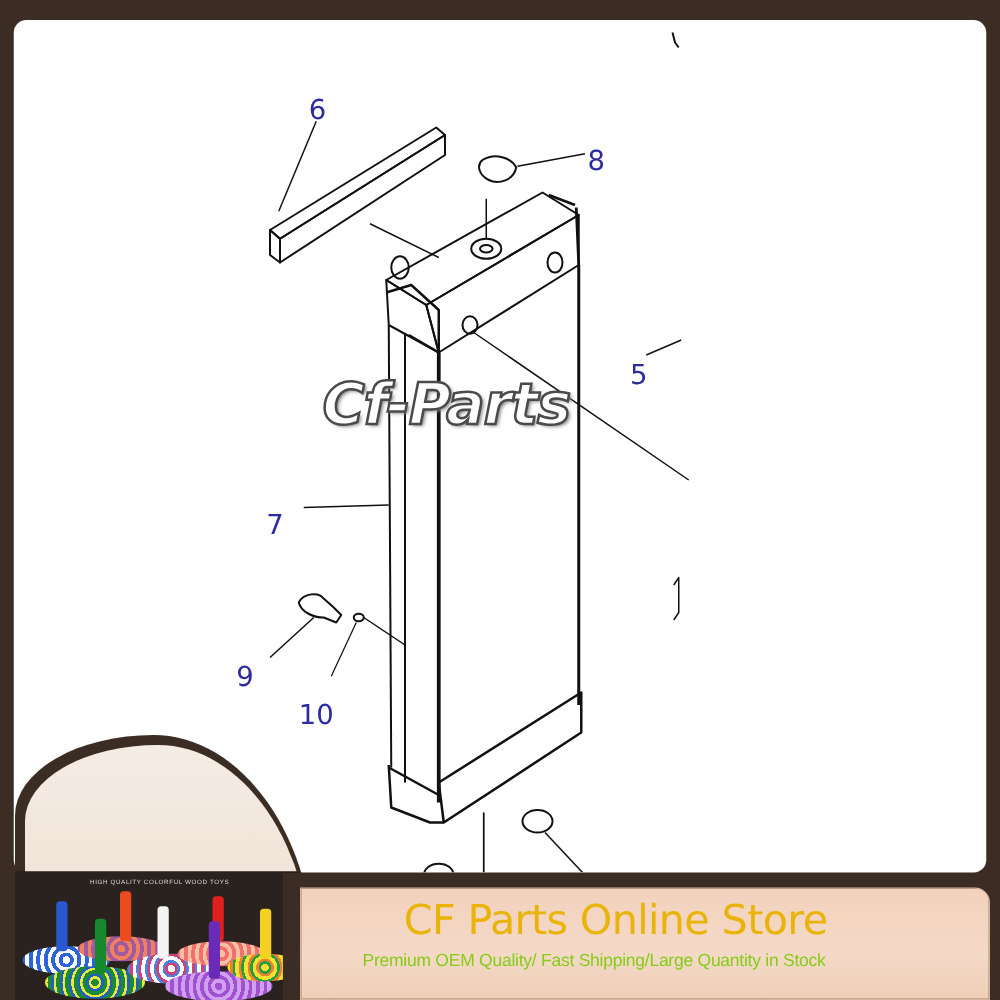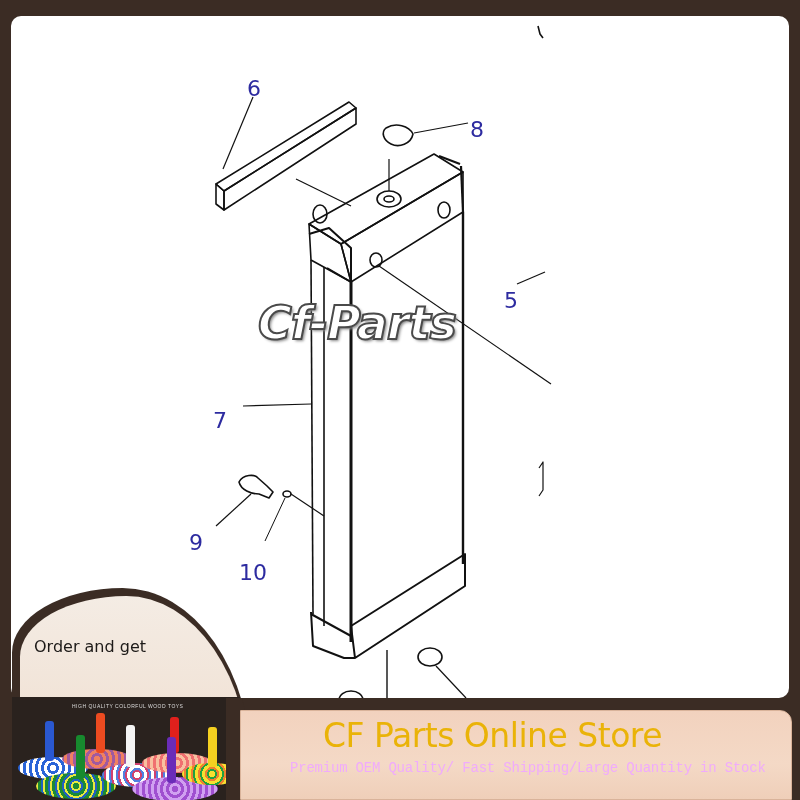--- a/index.html
+++ b/index.html
@@ -12,21 +12,21 @@
   .gift-panel { position: absolute; left: 12px; top: 588px; width: 240px; height: 212px; border-top-left-radius: 120px 70px; border-top-right-radius: 140px 200px; background: #3b2c24; overflow: hidden; }
   .gift-inner { position: absolute; left: 8px; top: 8px; width: 230px; height: 204px; border-top-left-radius: 112px 64px; border-top-right-radius: 130px 190px; background: linear-gradient(180deg, #f4ece4 0%, #efdccc 100%); }
   .gift-text { position: absolute; left: 34px; top: 634px; font-family: "DejaVu Sans", sans-serif; font-size: 16px; color: #1d1a18; line-height: 26px; }
   .toys { position: absolute; left: 12px; top: 697px; width: 228px; height: 103px; background: #2a221e; overflow: hidden; }
   .toys-caption { position: absolute; left: 60px; top: 6px; font-size: 5px; color: #ddd; letter-spacing: 0.5px; }
   .top { position: absolute; border-radius: 50%; }
   .peg { position: absolute; width: 9px; border-radius: 3px; }
   .store-banner { position: absolute; left: 240px; top: 710px; width: 552px; height: 90px; background: linear-gradient(180deg, #f2d2be 0%, #f4d9c6 60%, #efcfb9 100%); border-top-right-radius: 12px; border: 1px solid #d9b39a; }
   .banner-diag { position: absolute; left: 226px; top: 698px; width: 40px; height: 102px; background: #3b2c24; clip-path: polygon(0 0, 40% 0, 100% 100%, 0 100%); }
   .store-title { position: absolute; left: 323px; top: 716px; font-family: "DejaVu Sans", sans-serif; font-size: 33px; color: #eab308; letter-spacing: -0.5px; }
-  .store-sub { position: absolute; left: 290px; top: 760px; font-family: Liberation Mono, monospace; font-size: 14px; color: #f0abfc; letter-spacing: -0.2px; }
+  .store-sub { position: absolute; left: 290px; top: 760px; font-family: Liberation Sans, sans-serif; font-size: 14px; color: #84cc16; letter-spacing: -0.2px; }
 </style>
 </head>
 <body>
 
 <div class="frame"></div>
 
 <div class="canvas">
   <svg class="diagram" viewBox="0 0 778 682" width="778" height="682">
     <g fill="none" stroke="#111" stroke-width="1.6" stroke-linejoin="round">
 
@@ -104,21 +104,20 @@
   <div class="callout" style="left:178px; top:514px;">9</div>
   <div class="callout" style="left:228px; top:544px;">10</div>
 
   <div class="watermark" style="left:247px; top:280px;">Cf-Parts</div>
 </div>
 
 <div class="gift-panel">
   <div class="gift-inner"></div>
 </div>
 <div class="gift-text">
-  <div>Order and get</div>
 </div>
 
 <div class="toys">
   <div class="toys-caption">HIGH QUALITY COLORFUL WOOD TOYS</div>
 
   <div class="top" style="left:6px; top:60px; width:70px; height:22px; background:repeating-radial-gradient(circle,#fff 0 3px,#2a64d8 3px 6px);"></div>
   <div class="peg" style="left:33px; top:24px; height:40px; background:#2a58d0;"></div>
   <div class="top" style="left:50px; top:52px; width:70px; height:20px; background:repeating-radial-gradient(circle,#f08060 0 3px,#a05aa0 3px 6px);"></div>
   <div class="peg" style="left:84px; top:16px; height:40px; background:#ec4b20;"></div>
   <div class="top" style="left:24px; top:76px; width:80px; height:26px; background:repeating-radial-gradient(circle,#1c8a34 0 3px,#e8e840 3px 5px,#2060c0 5px 7px);"></div>

